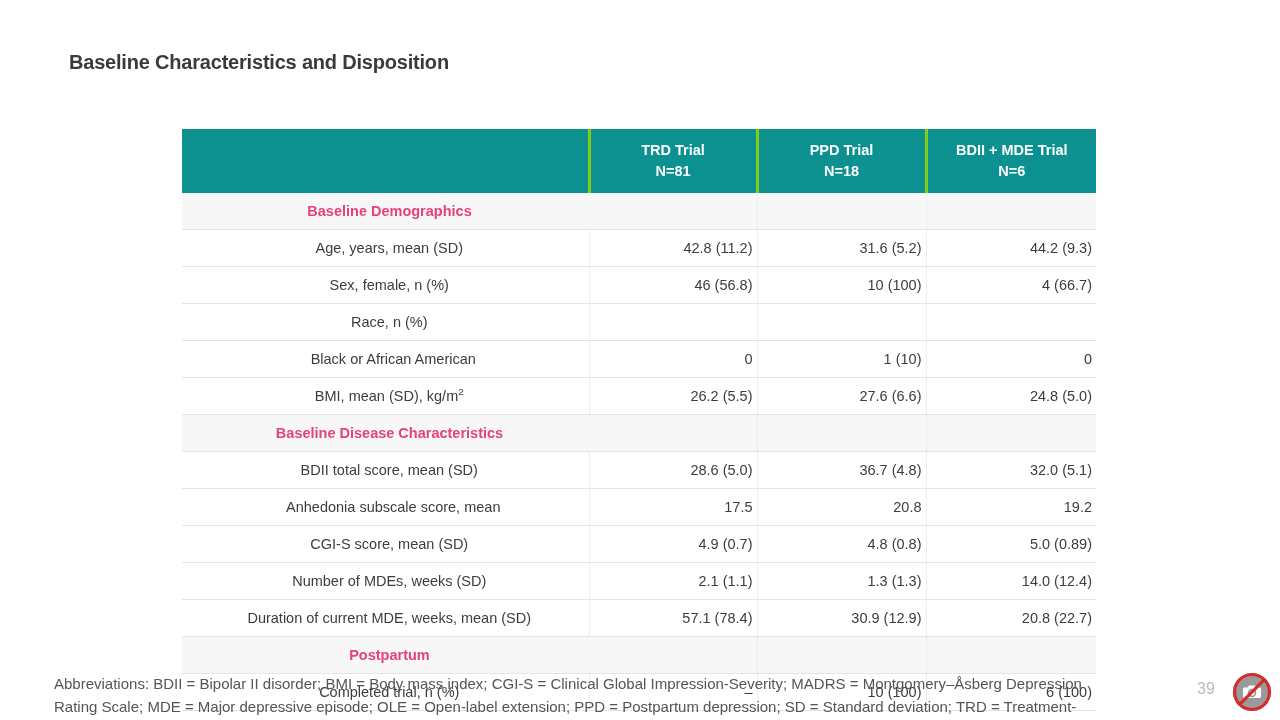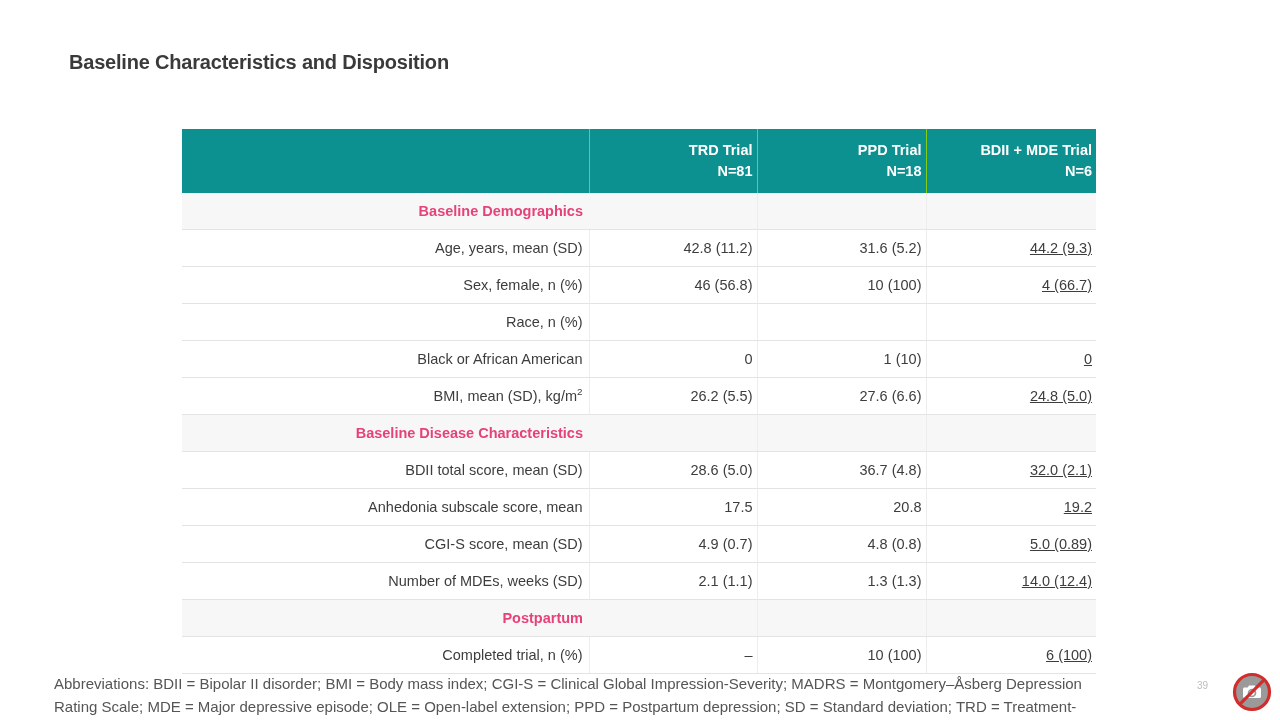--- a/index.html
+++ b/index.html
@@ -58,59 +58,58 @@
     padding: 11px 4px 12px 4px;
     text-align: center;
     line-height: 1.42;
     vertical-align: middle;
     border: none;
   }
   thead th.h-blank {
     background: #0d9090;
   }
   thead th.h-val {
-    border-left: 1px solid #84cc16;
-    text-align: right;
+    border-left: 3px solid #84cc16;
   }
   thead th .n-line {
     display: block;
   }
 
   tbody td {
     font-size: 14.5px;
     color: #3d3d3d;
     border-bottom: 1px solid #e4e4e4;
     padding: 0;
     height: 28px;
     vertical-align: middle;
   }
   tbody tr.data-row td.lab {
-    text-align: right;
+    text-align: center;
     padding: 4px 6px 4px 14px;
     border-right: 1px solid #ededed;
   }
   tbody tr.data-row td.lab.ind1 { padding-left: 22px; }
   tbody tr.data-row td.val {
     text-align: right;
     padding: 4px 4px;
     border-right: 1px solid #ededed;
   }
-  tbody tr.data-row td.val.last { border-right: none; text-decoration: underline; }
+  tbody tr.data-row td.val.last { border-right: none; }
 
   tbody tr.section-row td {
     background: #f7f7f7;
     border-bottom: 1px solid #e4e4e4;
     padding: 5px 6px 5px 14px;
     height: 26px;
   }
   tbody tr.section-row td.sec-label {
     color: #e6427a;
     font-weight: bold;
     font-size: 14.5px;
-    text-align: right;
+    text-align: center;
   }
   tbody tr.section-row td.sec-blank {
     border-right: 1px solid #ededed;
   }
   tbody tr.section-row td.sec-blank.last { border-right: none; }
 
   sup { font-size: 0.68em; vertical-align: super; line-height: 0; }
 
   
   .footnote {
@@ -122,21 +121,21 @@
     line-height: 1.55;
     color: #555555;
     text-align: left;
   }
 
   
   .page-number {
     position: absolute;
     left: 1197px;
     top: 680px;
-    font-size: 10px;
+    font-size: 16px;
     color: #bcbcbc;
   }
 
   
   .no-camera {
     position: absolute;
     left: 1232px;
     top: 672px;
     width: 40px;
     height: 40px;
@@ -214,39 +213,45 @@
           <tr class="section-row">
             <td class="sec-label">Baseline Disease Characteristics</td>
             <td class="sec-blank"></td>
             <td class="sec-blank"></td>
             <td class="sec-blank last"></td>
           </tr>
           <tr class="data-row">
             <td class="lab">BDII total score, mean (SD)</td>
             <td class="val">28.6 (5.0)</td>
             <td class="val">36.7 (4.8)</td>
-            <td class="val last">32.0 (2.1)</td>
+            <td class="val last">32.0 (5.1)</td>
           </tr>
           <tr class="data-row">
             <td class="lab ind1">Anhedonia subscale score, mean</td>
             <td class="val">17.5</td>
             <td class="val">20.8</td>
             <td class="val last">19.2</td>
           </tr>
           <tr class="data-row">
             <td class="lab">CGI-S score, mean (SD)</td>
             <td class="val">4.9 (0.7)</td>
             <td class="val">4.8 (0.8)</td>
             <td class="val last">5.0 (0.89)</td>
           </tr>
           <tr class="data-row">
             <td class="lab">Number of MDEs, weeks (SD)</td>
             <td class="val">2.1 (1.1)</td>
             <td class="val">1.3 (1.3)</td>
             <td class="val last">14.0 (12.4)</td>
+          </tr>
+          <tr class="data-row">
+            <td class="lab">Duration of current MDE, weeks, mean (SD)</td>
+            <td class="val">57.1 (78.4)</td>
+            <td class="val">30.9 (12.9)</td>
+            <td class="val last">20.8 (22.7)</td>
           </tr>
           <tr class="section-row">
             <td class="sec-label">Postpartum</td>
             <td class="sec-blank"></td>
             <td class="sec-blank"></td>
             <td class="sec-blank last"></td>
           </tr>
           <tr class="data-row">
             <td class="lab">Completed trial, n (%)</td>
             <td class="val">–</td>

